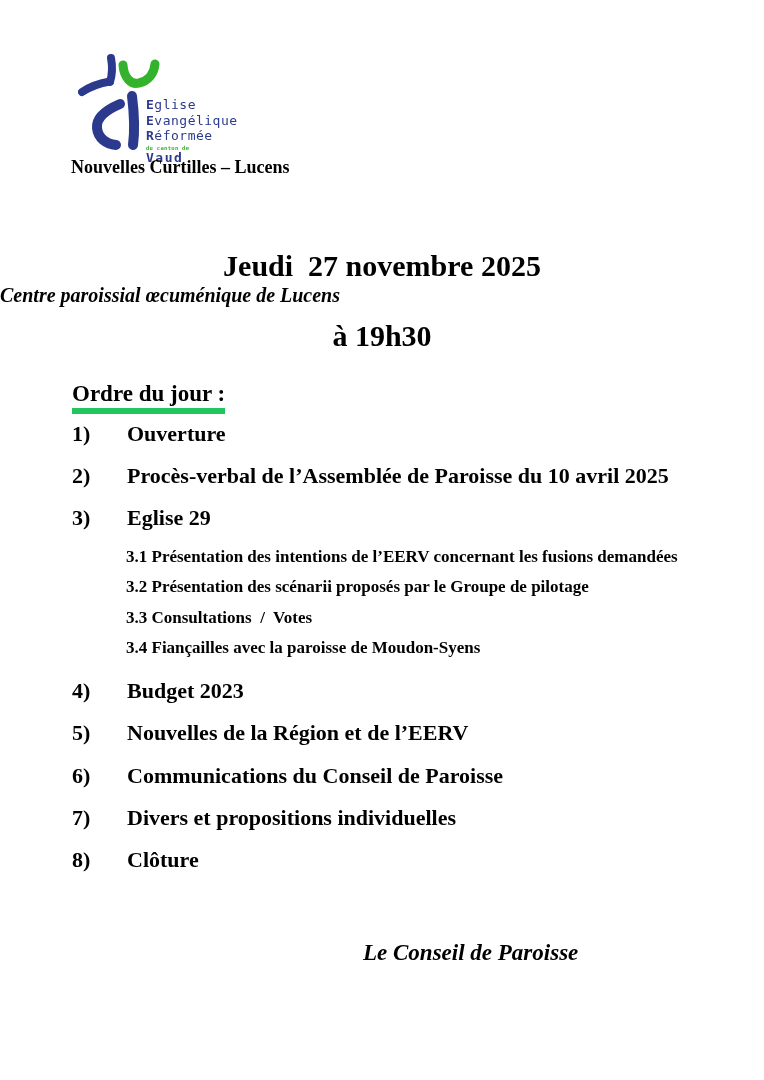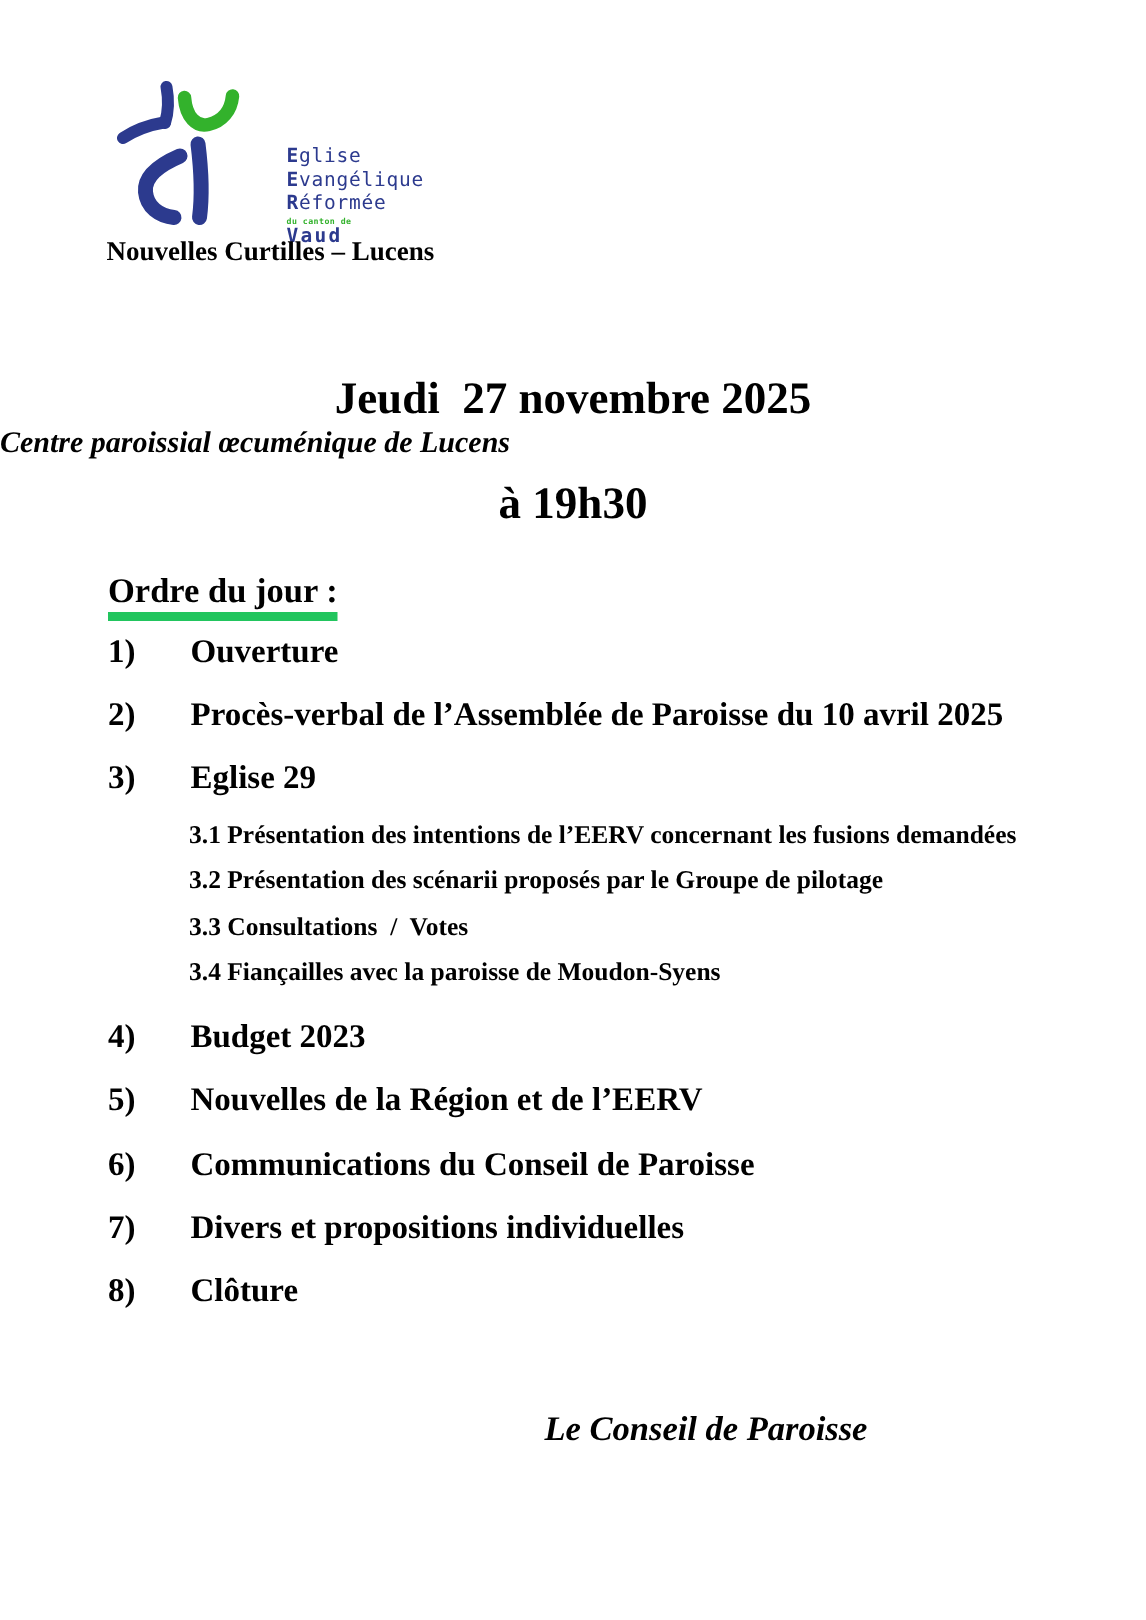--- a/index.html
+++ b/index.html
@@ -24,21 +24,20 @@
   .logo-art .green-stroke { stroke: var(--logo-green, #33b22c); fill: none; stroke-linecap: round; }
 
   .logo-text {
     position: absolute;
     left: 146px; top: 97px;
     font-family: "DejaVu Sans Mono", monospace;
     color: var(--logo-blue, #2c3a8e);
     line-height: 15.5px;
     font-size: 13px;
     letter-spacing: 0.5px;
-    margin-left: 45px;
   }
   .logo-text .lt-line b { font-weight: bold; }
   .logo-text .lt-line span { font-weight: normal; }
   .lt-canton {
     font-size: 5.5px;
     font-weight: bold;
     color: var(--logo-green, #33b22c);
     line-height: 5px;
     margin-top: 2px;
     letter-spacing: 0.3px;

